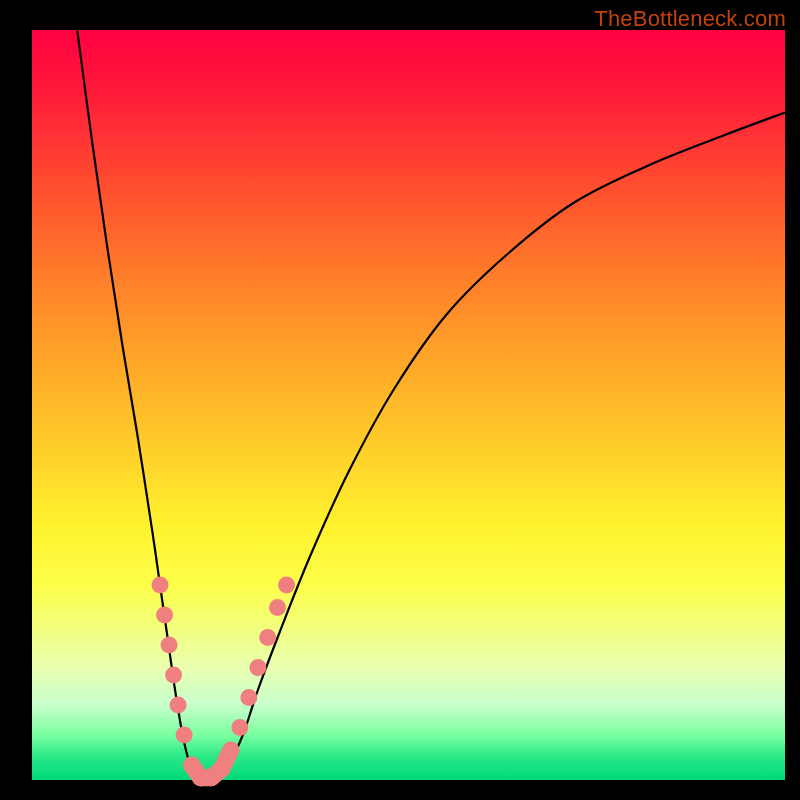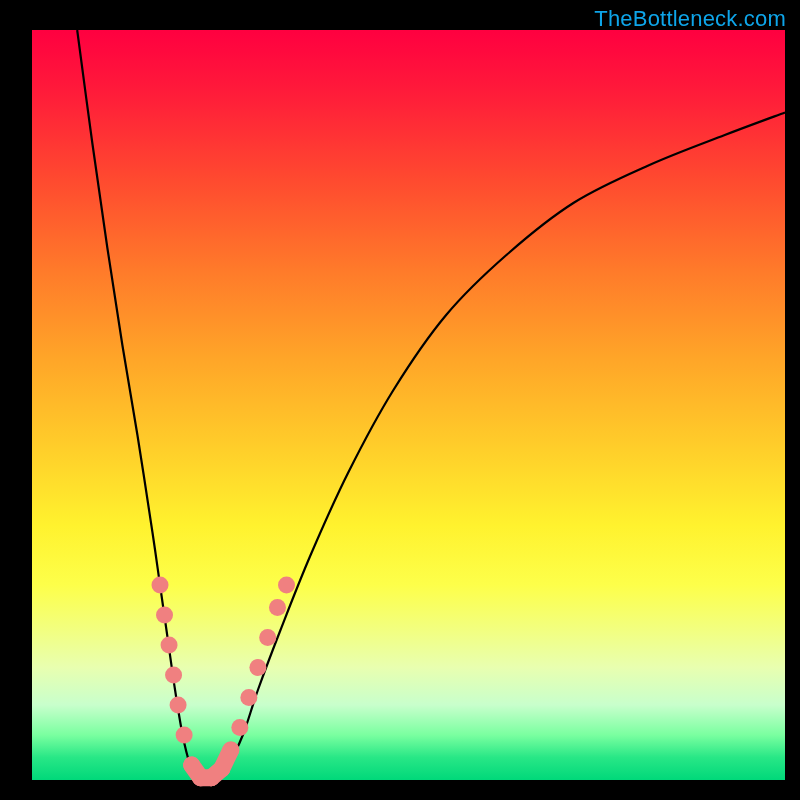--- a/index.html
+++ b/index.html
@@ -34,21 +34,21 @@
       #c8ffcc 90%,
       #7affa0 94%,
       #28e786 97%,
       #00d87a 100%
     );
   }
   .watermark {
     position: absolute;
     top: 6px;
     right: 14px;
-    color: #0ea5e9;
+    color: #c2410c;
     font-size: 22px;
     font-weight: 500;
     letter-spacing: 0.2px;
     user-select: none;
   }
   svg {
     position: absolute;
     top: 0; left: 0;
   }
   .curve {

